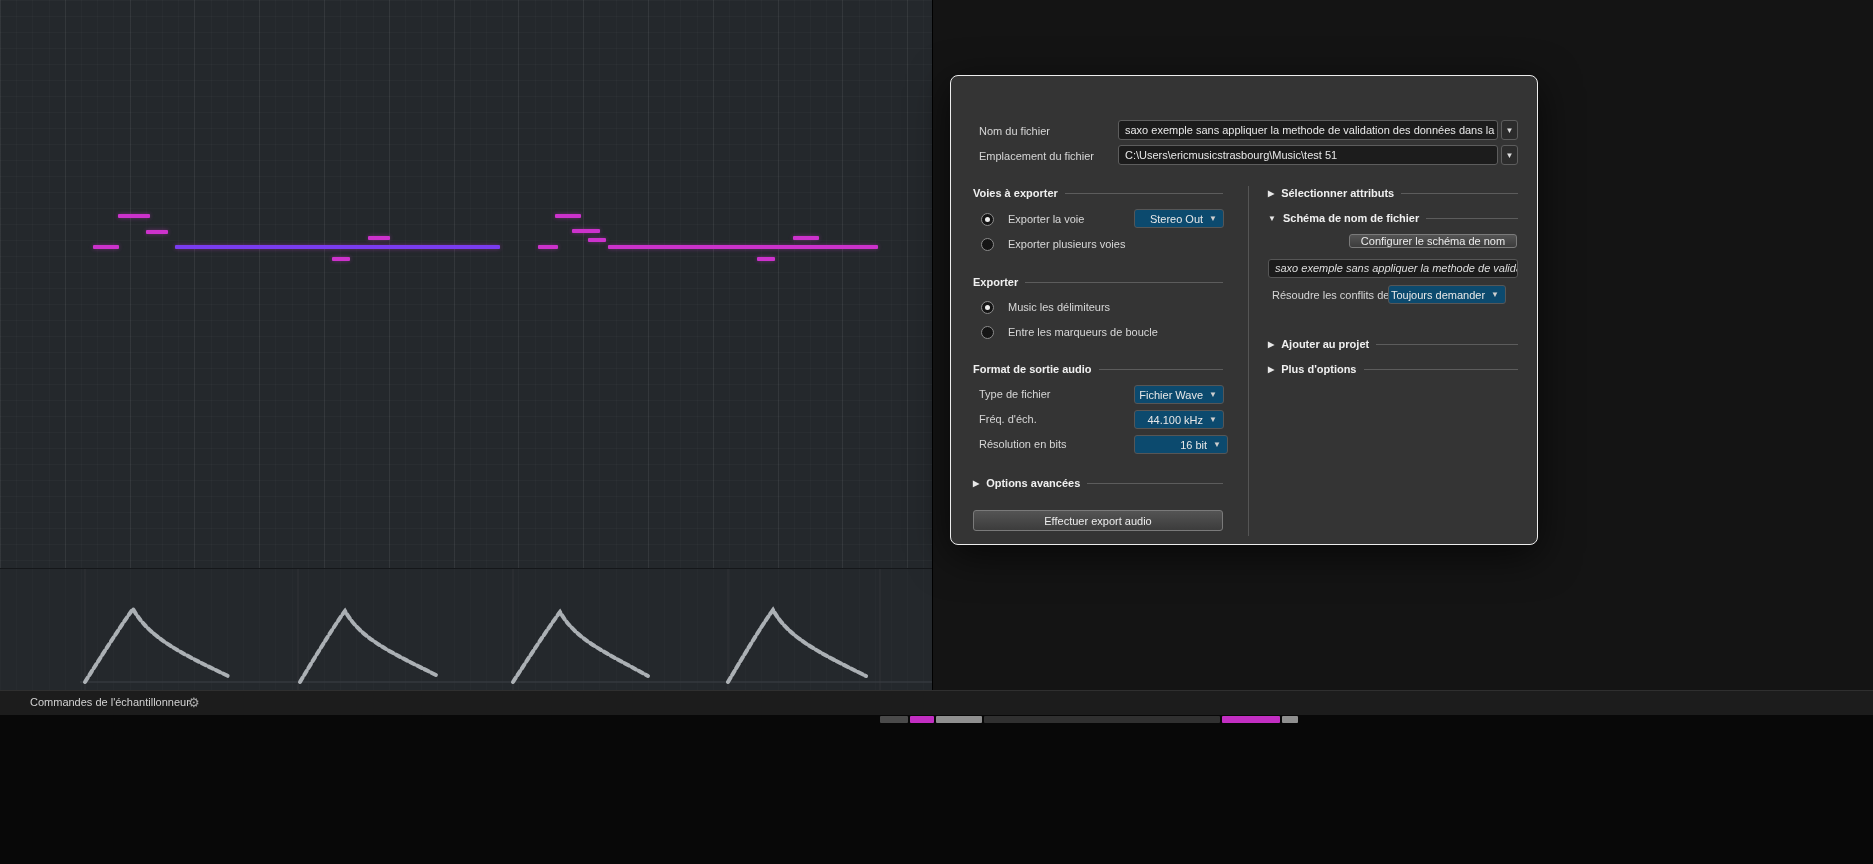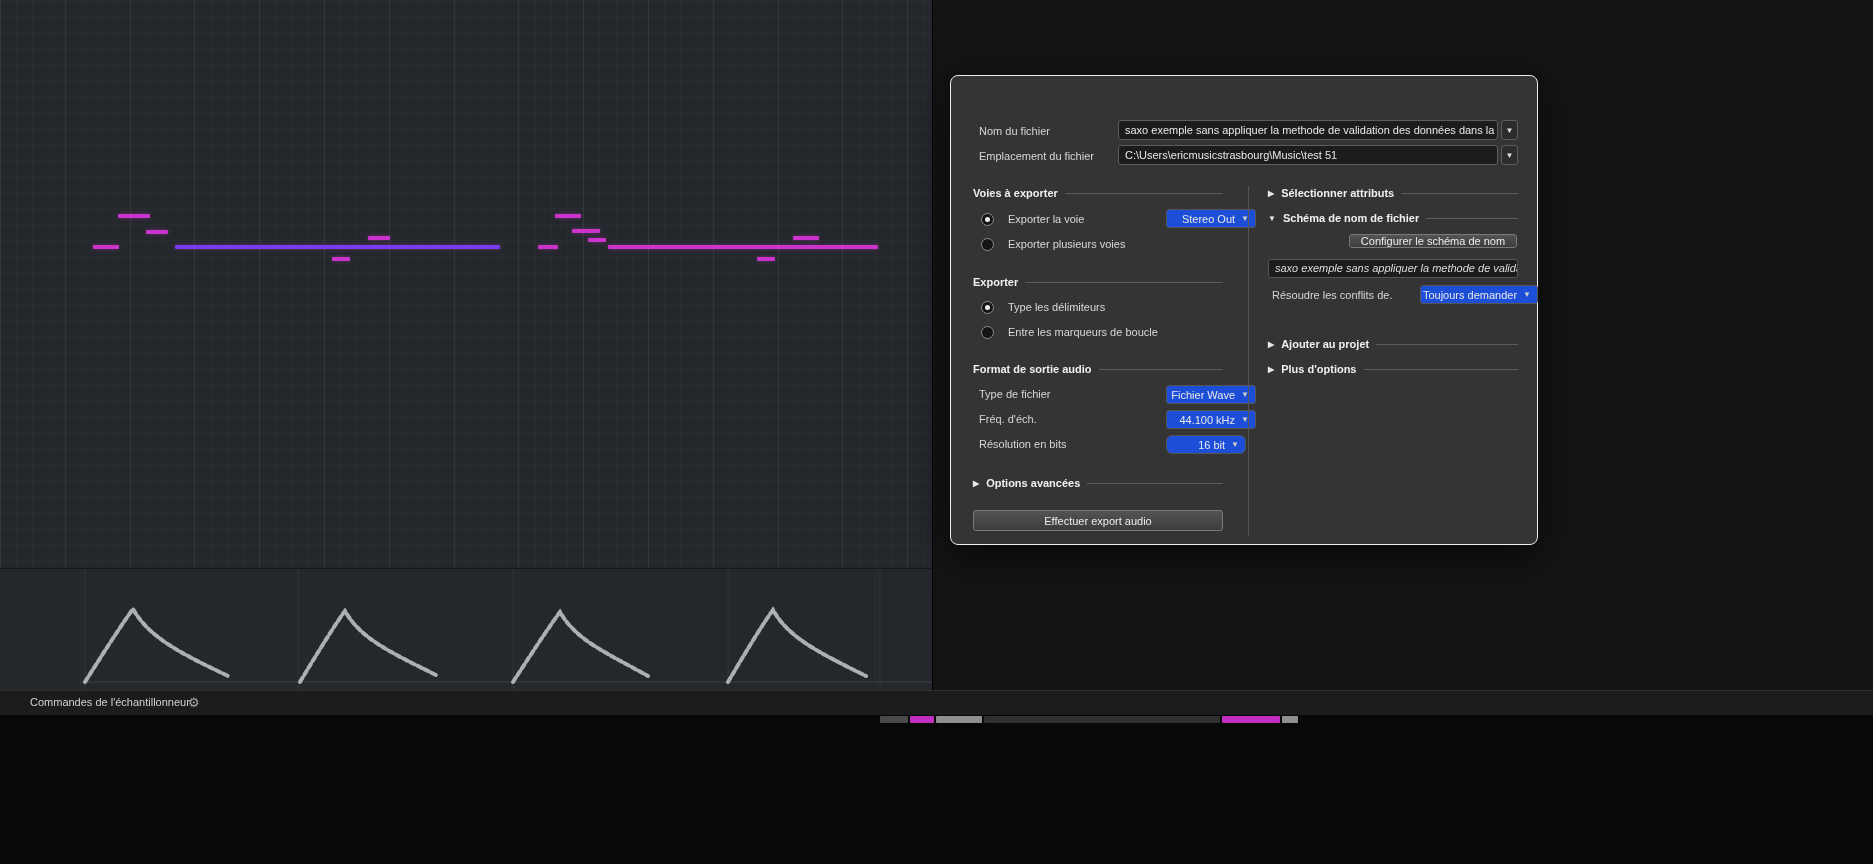--- a/index.html
+++ b/index.html
@@ -44,22 +44,22 @@
 
   .dlg-label{position:absolute;line-height:16px;color:#d6d6d6;white-space:nowrap;}
   .section{position:absolute;display:flex;align-items:center;gap:7px;height:14px;color:#f0f0f0;font-weight:bold;white-space:nowrap;}
   .section .rule{flex:1;height:1px;background:#5c5c5c;min-width:8px;}
   .tri{font-size:8px;color:#e8e8e8;}
 
   .radio-row{position:absolute;display:flex;align-items:center;gap:14px;height:14px;cursor:pointer;}
   .radio{width:13px;height:13px;border-radius:50%;background:#151515;border:1px solid #8c8c8c;position:relative;box-sizing:border-box;flex:none;}
   .radio.checked::after{content:"";position:absolute;left:3px;top:3px;right:3px;bottom:3px;border-radius:50%;background:#ececec;}
 
-  .dropdown{position:absolute;height:19px;background:#1d4ed8;border:1px solid #565656;border-radius:3px;color:#e8e8e8;
-    display:flex;align-items:center;justify-content:flex-end;gap:6px;padding:0 6px;box-sizing:border-box;cursor:pointer;white-space:nowrap;margin-left:32px;}
+  .dropdown{position:absolute;height:19px;background:#0c4a6e;border:1px solid #565656;border-radius:3px;color:#e8e8e8;
+    display:flex;align-items:center;justify-content:flex-end;gap:6px;padding:0 6px;box-sizing:border-box;cursor:pointer;white-space:nowrap;}
   .dd-arrow{font-size:8px;color:#cfcfcf;}
 
   .combo{position:absolute;height:20px;}
   .combo-field{position:absolute;left:0;top:0;right:20px;bottom:0;background:#1c1c1c;border:1px solid #5d5d5d;border-radius:3px;
     color:#e8e8e8;line-height:18px;padding:0 6px;white-space:nowrap;overflow:hidden;box-sizing:border-box;}
   .combo-btn{position:absolute;right:0;top:0;width:17px;height:20px;background:#2c2c2c;border:1px solid #5d5d5d;border-radius:3px;
     display:flex;align-items:center;justify-content:center;font-size:8px;color:#ddd;box-sizing:border-box;cursor:pointer;}
 
   .btn{position:absolute;display:flex;align-items:center;justify-content:center;background:linear-gradient(#545454,#3c3c3c);
     border:1px solid #7a7a7a;border-radius:3px;color:#ececec;box-sizing:border-box;cursor:pointer;white-space:nowrap;}
@@ -157,21 +157,21 @@
       <span>Exporter plusieurs voies</span>
     </div>
 
     <div class="section" style="left:22px;top:199px;width:250px;">
       <span>Exporter</span>
         <div class="rule"></div>
     </div>
 
     <div class="radio-row" style="left:30px;top:224px;">
       <span class="radio checked"></span>
-      <span>Type les délimiteurs</span>
+      <span>Music les délimiteurs</span>
     </div>
     <div class="radio-row" style="left:30px;top:249px;">
       <span class="radio"></span>
       <span>Entre les marqueurs de boucle</span>
     </div>
 
     <div class="section" style="left:22px;top:286px;width:250px;">
       <span>Format de sortie audio</span>
         <div class="rule"></div>
     </div>
@@ -182,21 +182,21 @@
       <span class="dd-arrow">▼</span>
     </div>
 
     <div class="dlg-label" style="left:28px;top:335px;">Fréq. d'éch.</div>
     <div class="dropdown" style="left:183px;top:334px;width:90px;padding-left:8px;">
       <span>44.100 kHz</span>
       <span class="dd-arrow">▼</span>
     </div>
 
     <div class="dlg-label" style="left:28px;top:360px;">Résolution en bits</div>
-    <div class="dropdown" style="left:183px;top:359px;width:80px;border-radius:6px;">
+    <div class="dropdown" style="left:183px;top:359px;width:94px;">
       <span>16 bit</span>
       <span class="dd-arrow">▼</span>
     </div>
 
     <div class="section" style="left:22px;top:400px;width:250px;">
       <span class="tri">▶</span>
       <span>Options avancées</span>
         <div class="rule"></div>
     </div>
 

